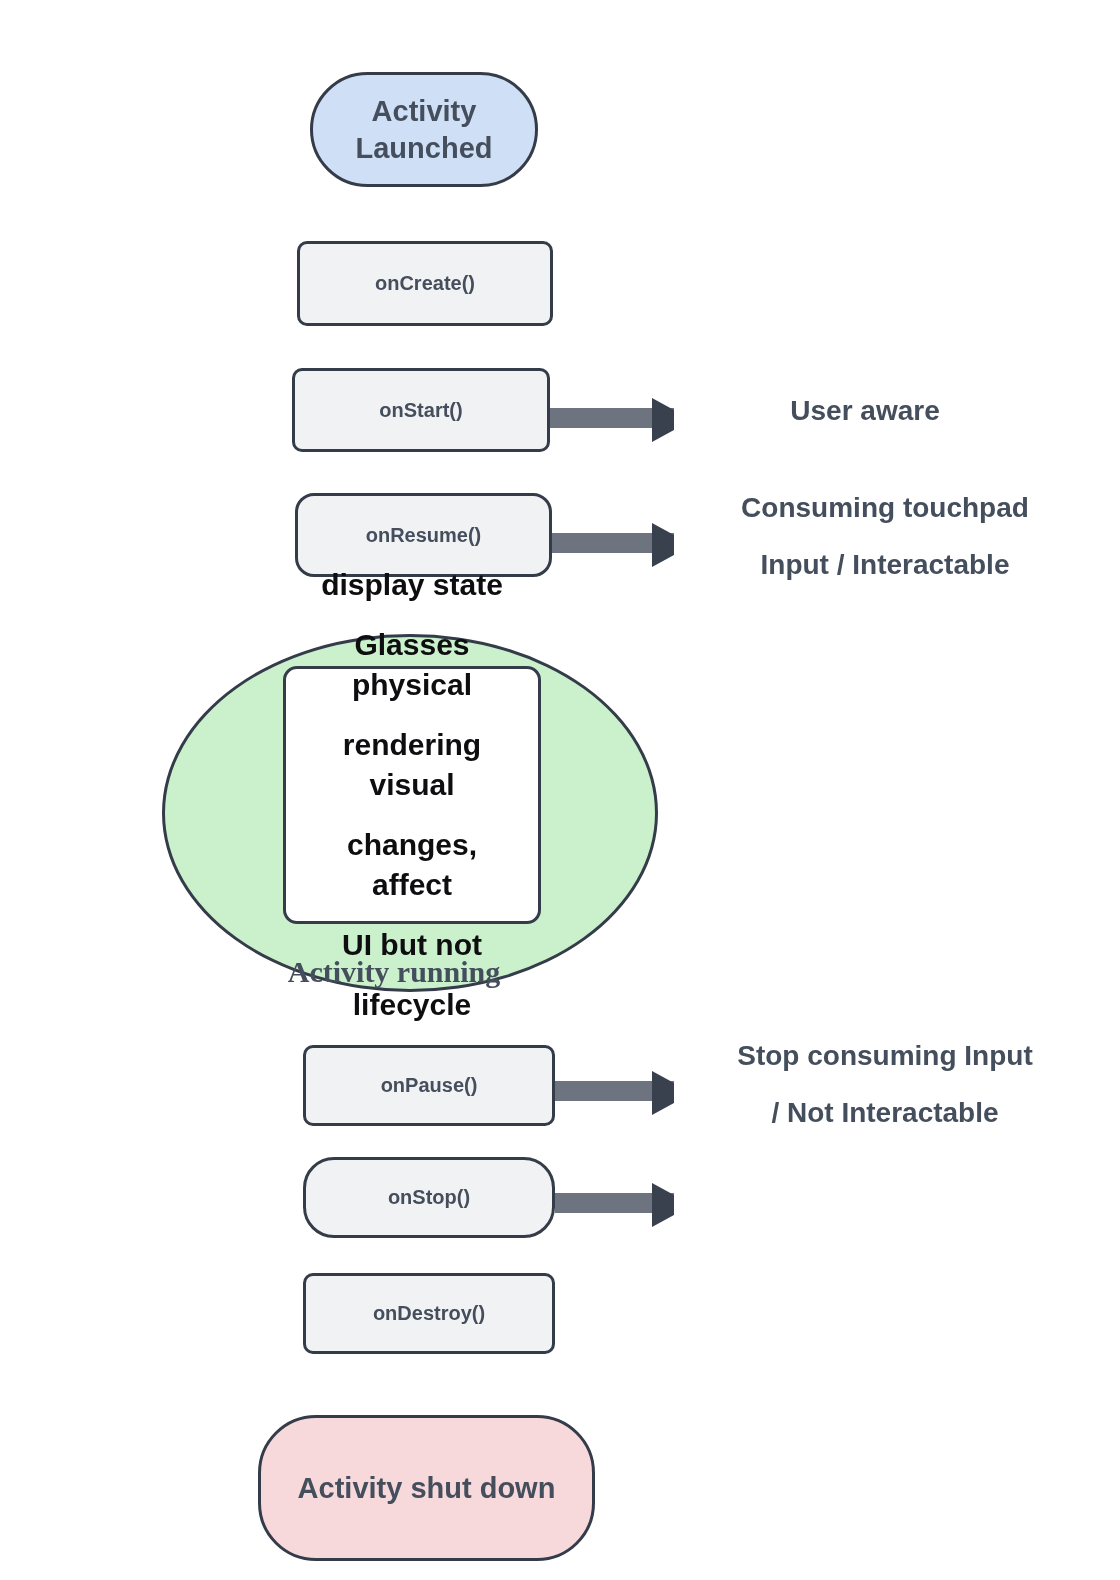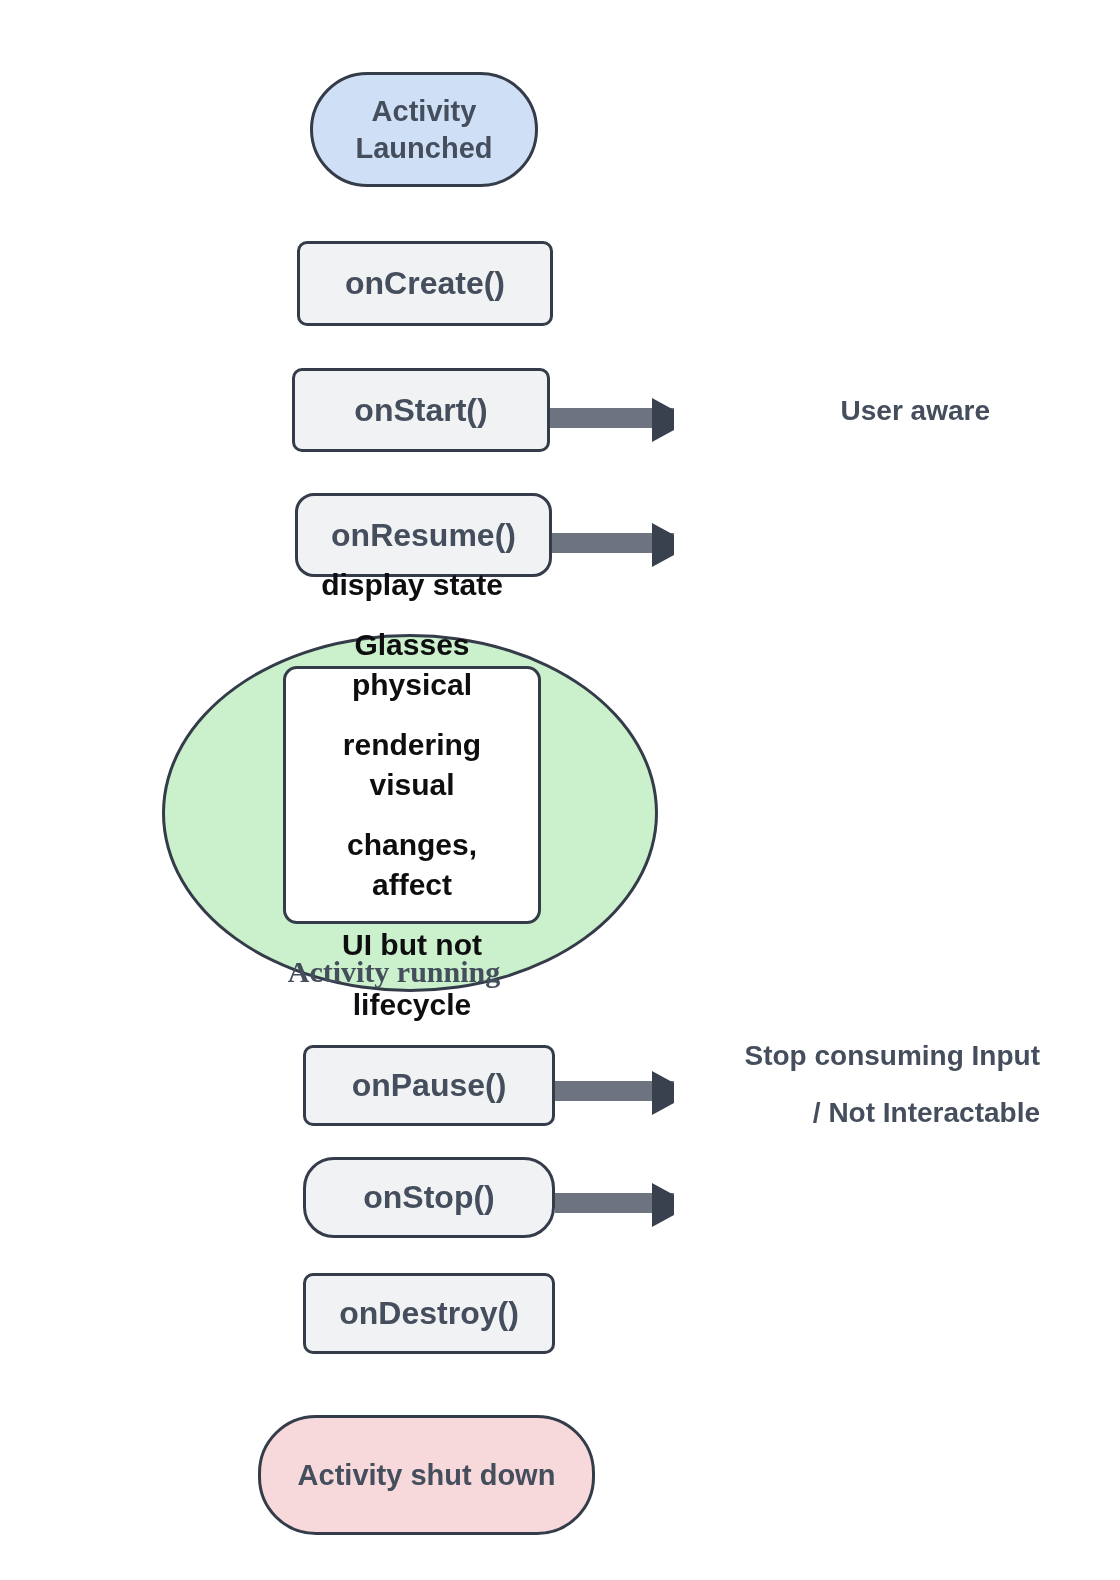--- a/index.html
+++ b/index.html
@@ -38,21 +38,21 @@
     color: var(--text);
   }
 
   .pill   { border-radius: 58px; font-size: 29px; line-height: 37px; }
   .blue   { background: var(--blue-fill); }
   .pink   { background: var(--pink-fill); }
 
   .box {
     background: var(--gray-fill);
     border-radius: 10px;
-    font-size: 32px;
+    font-size: 20px;
   }
 
   .ellipse {
     position: absolute;
     background: var(--green-fill);
     border: 3px solid var(--border);
     border-radius: 50%;
   }
 
   .note-box {
@@ -77,21 +77,21 @@
     text-align: center;
     font-weight: bold;
     font-size: 30px;
     color: var(--text);
   }
 
   .annotation {
     position: absolute;
     display: flex;
     flex-direction: column;
-    align-items: flex-end;
+    align-items: center;
     justify-content: center;
     text-align: center;
     font-weight: bold;
     font-size: 28px;
     line-height: 37px;
     color: var(--text);
   }
   .annotation span { display: block; }
 
   .arrow {
@@ -142,20 +142,24 @@
     <span>User aware</span>
   </div>
 
   <div class="node box" style="left:275px; top:473px; width:257px; height:84px;border-radius:19px;">
     <span>onResume()</span>
   </div>
   <div class="arrow" style="left:532px; top:503px; width:142px;">
     <div class="arrow-line"></div>
     <div class="arrow-head"></div>
   </div>
+  <div class="annotation" style="left:690px; top:477px; width:350px; height:78px;">
+    <span>Consuming touchpad</span>
+    <span>Input / Interactable</span>
+  </div>
 
   <div class="ellipse" style="left:142px; top:614px; width:496px; height:358px;"></div>
   <div class="note-box" style="left:263px; top:646px; width:258px; height:258px;">
     <span>display state</span>
     <span>Glasses physical</span>
     <span>rendering visual</span>
     <span>changes, affect</span>
     <span>UI but not</span>
     <span>lifecycle</span>
   </div>
@@ -178,17 +182,17 @@
   </div>
   <div class="arrow" style="left:535px; top:1163px; width:139px;">
     <div class="arrow-line"></div>
     <div class="arrow-head"></div>
   </div>
 
   <div class="node box" style="left:283px; top:1253px; width:252px; height:81px;">
     <span>onDestroy()</span>
   </div>
 
-  <div class="node pill pink" style="left:238px; top:1395px; width:337px; height:120px;">
+  <div class="node pill pink" style="left:238px; top:1395px; width:337px; height:146px;">
     <span>Activity shut down</span>
   </div>
 
 </div>
 
 </body></html>

